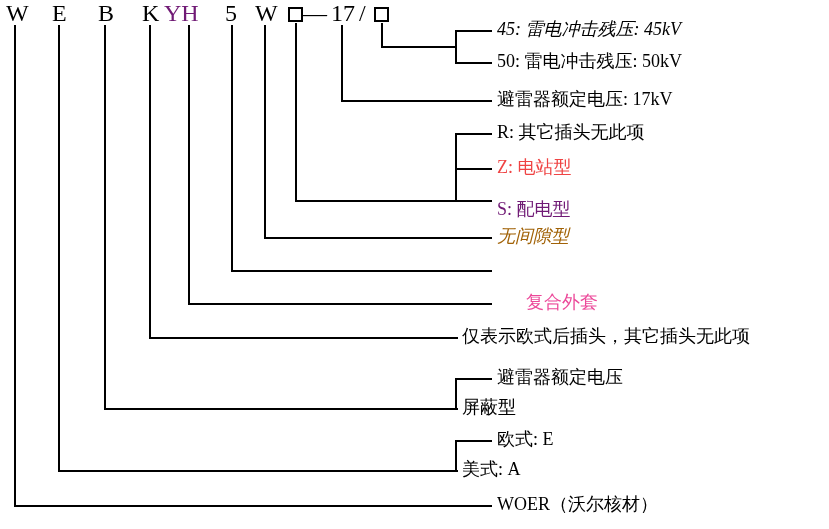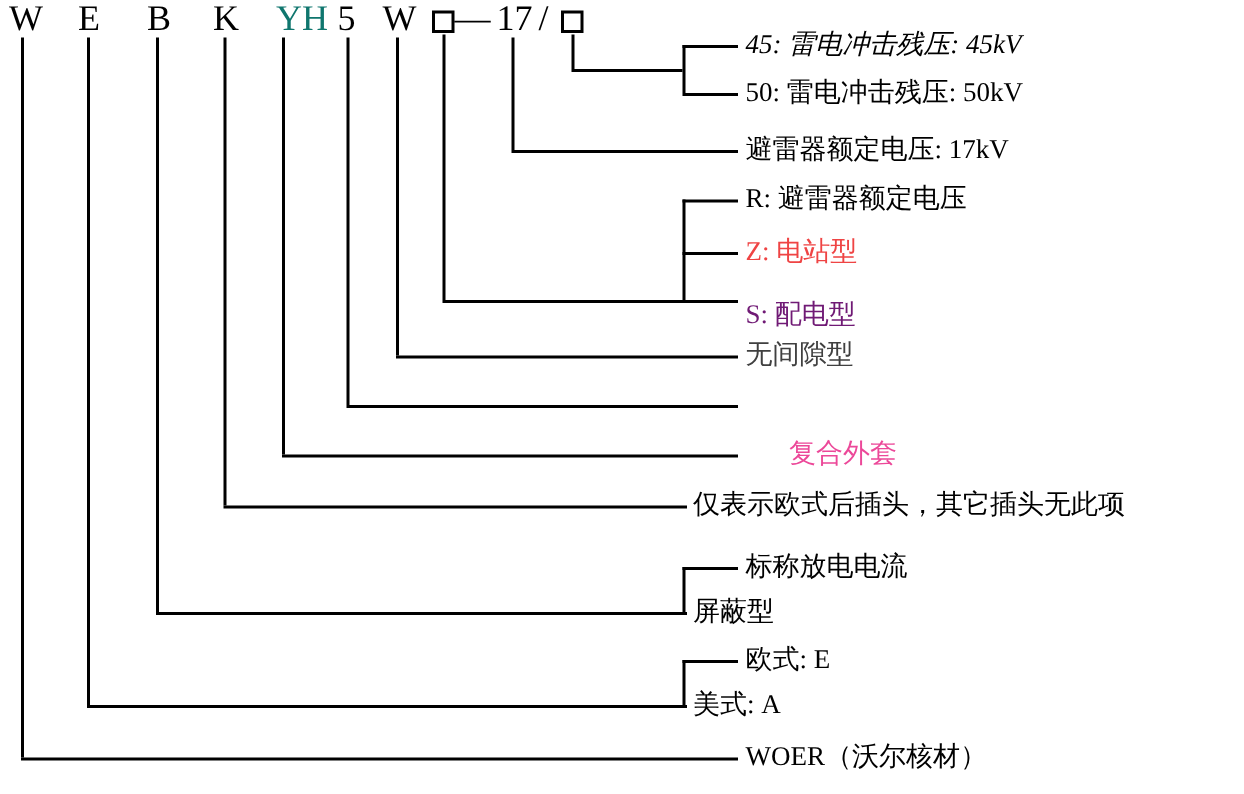--- a/index.html
+++ b/index.html
@@ -40,21 +40,21 @@
   }
 </style>
 </head>
 <body>
 
 <div class="stage" id="stage" style="background: rgb(255, 255, 255);">
     <span class="code-char" style="left: 6px; color: rgb(0, 0, 0);">W</span>
     <span class="code-char" style="left: 52px; color: rgb(0, 0, 0);">E</span>
     <span class="code-char" style="left: 98px; color: rgb(0, 0, 0);">B</span>
     <span class="code-char" style="left: 142px; color: rgb(0, 0, 0);">K</span>
-    <span class="code-char" style="left: 184px; color: #0f766e;">YH</span>
+    <span class="code-char" style="left: 164px; color: #701a75;">YH</span>
     <span class="code-char" style="left: 225px; color: rgb(0, 0, 0);">5</span>
     <span class="code-char" style="left: 255px; color: rgb(0, 0, 0);">W</span>
     <span class="code-char code-box" style="left: 288px; color: rgb(0, 0, 0); border-color: rgb(0, 0, 0);"></span>
     <span class="code-char" style="left: 303px; color: rgb(0, 0, 0);">—</span>
     <span class="code-char" style="left: 331px; color: rgb(0, 0, 0);">17</span>
     <span class="code-char" style="left: 359px; color: rgb(0, 0, 0);">/</span>
     <span class="code-char code-box" style="left: 374px; color: rgb(0, 0, 0); border-color: rgb(0, 0, 0);"></span>
     <div class="line" style="left: 14px; top: 25px; width: 2px; height: 480px; background: rgb(0, 0, 0);"></div>
     <div class="line" style="left: 58px; top: 25px; width: 2px; height: 445px; background: rgb(0, 0, 0);"></div>
     <div class="line" style="left: 104px; top: 25px; width: 2px; height: 383px; background: rgb(0, 0, 0);"></div>
@@ -81,24 +81,24 @@
     <div class="line" style="left: 455px; top: 378px; width: 2px; height: 30px; background: rgb(0, 0, 0);"></div>
     <div class="line" style="left: 455px; top: 378px; width: 37px; height: 2px; background: rgb(0, 0, 0);"></div>
     <div class="line" style="left: 104px; top: 408px; width: 354px; height: 2px; background: rgb(0, 0, 0);"></div>
     <div class="line" style="left: 455px; top: 440px; width: 2px; height: 30px; background: rgb(0, 0, 0);"></div>
     <div class="line" style="left: 455px; top: 440px; width: 37px; height: 2px; background: rgb(0, 0, 0);"></div>
     <div class="line" style="left: 58px; top: 470px; width: 400px; height: 2px; background: rgb(0, 0, 0);"></div>
     <div class="line" style="left: 14px; top: 505px; width: 478px; height: 2px; background: rgb(0, 0, 0);"></div>
     <div class="label" style="left: 497px; top: 19px; color: rgb(0, 0, 0); font-style: italic;">45: 雷电冲击残压: 45kV</div>
     <div class="label" style="left: 497px; top: 51px; color: rgb(0, 0, 0);">50: 雷电冲击残压: 50kV</div>
     <div class="label" style="left: 497px; top: 89px; color: rgb(0, 0, 0);">避雷器额定电压: 17kV</div>
-    <div class="label" style="left: 497px; top: 122px; color: rgb(0, 0, 0);">R: 避雷器额定电压</div>
+    <div class="label" style="left: 497px; top: 122px; color: rgb(0, 0, 0);">R: 其它插头无此项</div>
     <div class="label" style="left: 497px; top: 157px; color: #ef4444;">Z: 电站型</div>
     <div class="label" style="left: 497px; top: 199px; color: #701a75;">S: 配电型</div>
-    <div class="label" style="left: 497px; top: 226px; color: #404040;">无间隙型</div>
+    <div class="label" style="left: 497px; top: 226px; color: #a16207; font-style: italic;">无间隙型</div>
     <div class="label" style="left: 526px; top: 292px; color: #ec4899;">复合外套</div>
     <div class="label" style="left: 462px; top: 326px; color: rgb(0, 0, 0);">仅表示欧式后插头，其它插头无此项</div>
-    <div class="label" style="left: 497px; top: 367px; color: rgb(0, 0, 0);">标称放电电流</div>
+    <div class="label" style="left: 497px; top: 367px; color: rgb(0, 0, 0);">避雷器额定电压</div>
     <div class="label" style="left: 462px; top: 397px; color: rgb(0, 0, 0);">屏蔽型</div>
     <div class="label" style="left: 497px; top: 429px; color: rgb(0, 0, 0);">欧式: E</div>
     <div class="label" style="left: 462px; top: 459px; color: rgb(0, 0, 0);">美式: A</div>
     <div class="label" style="left: 497px; top: 494px; color: rgb(0, 0, 0);">WOER（沃尔核材）</div>
   </div>
 
 </body></html>

